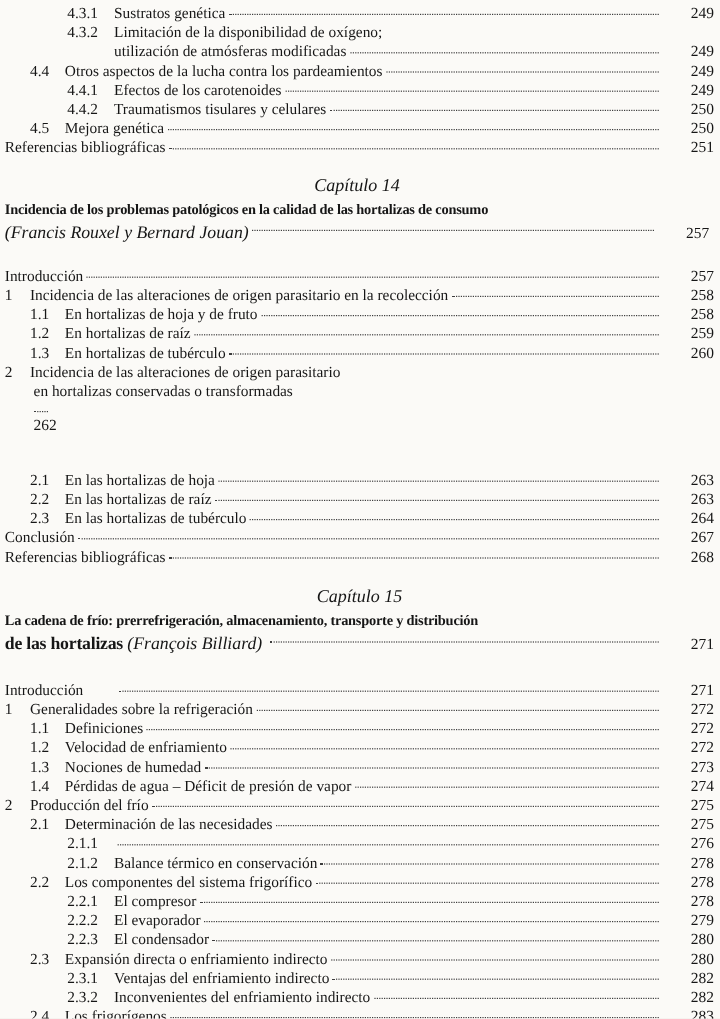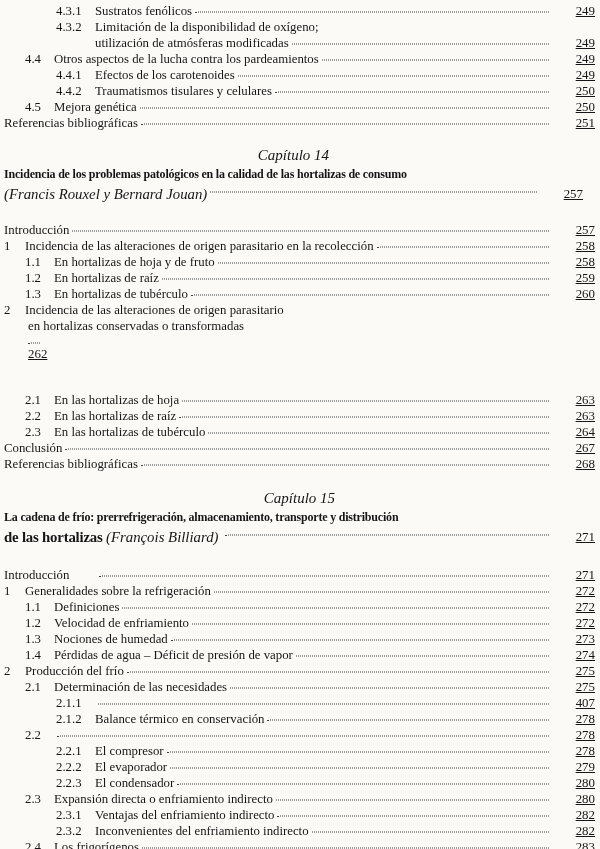--- a/index.html
+++ b/index.html
@@ -21,41 +21,41 @@
   .cont.lvl1 { padding-left:21px;flex-direction:column; }
   .cont.lvl3 { padding-left:91px; }
   .lbl { flex:0 1 auto; white-space:nowrap; }
   .gap .lbl { padding-right:27px; }
   .leader {
     flex:1 1 12px; min-width:12px; height:0;
     border-bottom:1.9px dotted #3d3d3d;
     transform:translateY(-2.5px);
     margin-left:3px;
   }
-  .pg { flex:0 0 46px; text-align:right; font-size:12.9px;text-decoration:underline; }
-  .chapter { margin:14px 12px 18px 0; }
+  .pg { flex:0 0 46px; text-align:right; font-size:12.9px; }
+  .chapter { margin:14px 4px 18px 0; }
   .chapter.second { margin:16px 0 20px 0; }
   .chap-label { text-align:center; font-style:italic; font-size:15px; line-height:20px; }
   .chap-title {
     font-weight:bold; font-size:12px; line-height:19.5px;
     letter-spacing:-0.2px; white-space:nowrap;
   }
   .chap-tail { display:flex; align-items:center; font-size:14.8px; line-height:19.5px; }
   .tbold { font-weight:bold; letter-spacing:-0.2px; white-space:pre; }
   .auth { font-style:italic; white-space:pre; }
 </style>
 </head>
 <body>
 
 <div class="page" style="background: rgb(251, 250, 247); color: rgb(22, 22, 22);">
   <div id="content">
       <div class="toc">
         <div class="entry lvl3">
           <span class="num">4.3.1</span>
-          <span class="lbl">Sustratos fenólicos</span>
+          <span class="lbl">Sustratos genética</span>
           <span class="leader"></span>
           <span class="pg">249</span>
         </div>
         <div class="entry lvl3">
           <span class="num">4.3.2</span>
           <span class="lbl">Limitación de la disponibilidad de oxígeno;</span>
         </div>
         <div class="entry lvl3 cont">
           <span class="lbl">utilización de atmósferas modificadas</span>
           <span class="leader"></span>
@@ -222,30 +222,31 @@
         </div>
         <div class="entry lvl2">
           <span class="num">2.1</span>
           <span class="lbl">Determinación de las necesidades</span>
           <span class="leader"></span>
           <span class="pg">275</span>
         </div>
         <div class="entry lvl3">
           <span class="num">2.1.1</span>
           <span class="leader"></span>
-          <span class="pg">407</span>
+          <span class="pg">276</span>
         </div>
         <div class="entry lvl3">
           <span class="num">2.1.2</span>
           <span class="lbl">Balance térmico en conservación</span>
           <span class="leader"></span>
           <span class="pg">278</span>
         </div>
         <div class="entry lvl2">
           <span class="num">2.2</span>
+          <span class="lbl">Los componentes del sistema frigorífico</span>
           <span class="leader"></span>
           <span class="pg">278</span>
         </div>
         <div class="entry lvl3">
           <span class="num">2.2.1</span>
           <span class="lbl">El compresor</span>
           <span class="leader"></span>
           <span class="pg">278</span>
         </div>
         <div class="entry lvl3">

